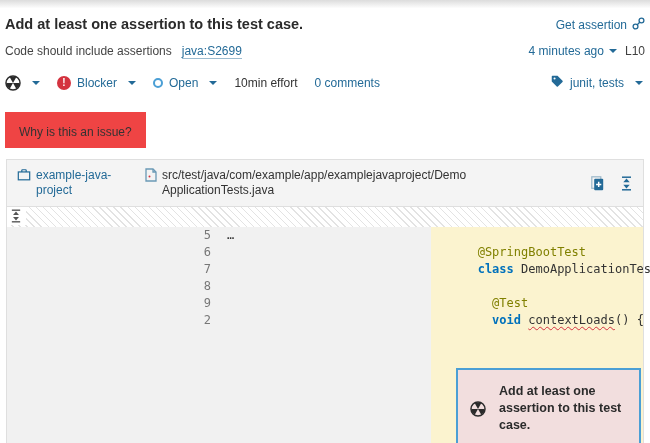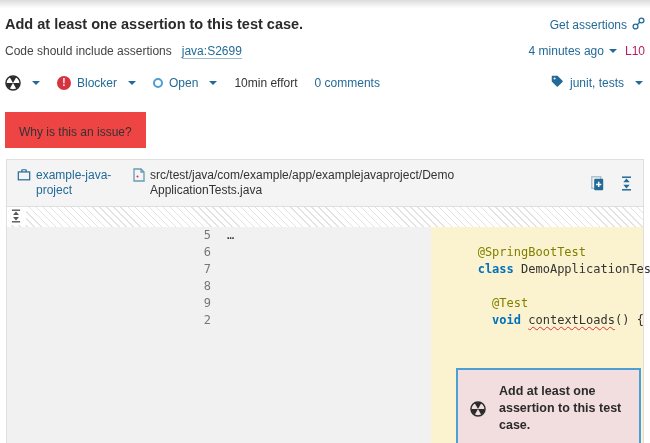--- a/index.html
+++ b/index.html
@@ -16,21 +16,21 @@
   
   .title-row { display:flex; justify-content:space-between; align-items:baseline; margin-top:8px; }
   .issue-title { font-size:14.5px; font-weight:bold; color:#2b2b2b; }
   a, .link { color:#236a97; text-decoration:none; cursor:pointer; }
   .permalink { display:inline-flex; align-items:center; gap:5px; font-size:12px; }
 
   .rule-row { display:flex; justify-content:space-between; align-items:baseline; margin-top:11px; color:#444; }
   .rule-left { display:flex; gap:10px; align-items:baseline; }
   .rule-key { border-bottom:1px solid rgba(35,106,151,.45); }
   .rule-right { display:flex; align-items:center; gap:8px; }
-  .line-ref { color:#be185d; }
+  .line-ref { color:#404040; }
 
   .caret { display:inline-block; width:0; height:0;
     border-left:4px solid transparent; border-right:4px solid transparent;
     border-top:4px solid currentColor; margin-left:5px; vertical-align:2px; }
 
   
   .toolbar { display:flex; align-items:center; margin-top:15px; }
   .tb-item { display:inline-flex; align-items:center; gap:6px; margin-right:17px; color:#236a97; cursor:pointer; }
   .tb-static { color:#333; cursor:default; }
   .sev-icon { width:14px; height:14px; border-radius:50%; background:#d4333f; color:#fff;
@@ -38,21 +38,21 @@
   .status-icon { width:10px; height:10px; border-radius:50%; border:2px solid #4b9fd5; display:inline-block; }
   .tags { margin-left:auto; margin-right:2px; }
 
   
   .tabs { display:flex; margin-top:21px; }
   .tab { padding:10px 14px 9px 14px; background:#ef4444; color:#333; cursor:pointer; border-top:3px solid transparent; }
   .tab.active { background:#fff; border-top:3px solid #4b9fd5; padding-top:7px; }
 
   
   .panel { margin:11px 1px 0 1px; border:1px solid #dfdfdf; background:#fff; }
-  .file-header { display:flex; align-items:flex-start; gap:9px; padding:8px 10px; background:#f4f4f4; border-bottom:1px solid #dfdfdf; }
+  .file-header { display:flex; align-items:flex-start; gap:21px; padding:8px 10px; background:#f4f4f4; border-bottom:1px solid #dfdfdf; }
   .proj { display:flex; gap:5px; }
   .proj-name { width:88px; line-height:15px; }
   .fpath { display:flex; gap:5px; color:#333; }
   .fpath-text { width:312px; line-height:15px; word-break:break-all; }
   .fh-right { display:flex; align-items:center; gap:16px; margin-left:auto; align-self:center; }
   .see-all { border-bottom:1px solid rgba(35,106,151,.45); white-space:nowrap; }
   .icon-btn { display:inline-flex; cursor:pointer; }
 
   
   table.code-table { width:100%; border-collapse:collapse; table-layout:fixed;
@@ -79,21 +79,21 @@
 </head>
 <body>
 
 <div class="top-shadow"></div>
 
 <div class="page">
 
   <div class="title-row">
     <div class="issue-title">Add at least one assertion to this test case.</div>
     <div class="permalink link">
-      <span>Get assertions</span>
+      <span>Get assertion</span>
       <span>
         <svg width="13" height="13" viewBox="0 0 14 14">
           <circle cx="3.8" cy="10.2" r="2.6" fill="none" stroke="#236a97" stroke-width="1.4"></circle>
           <circle cx="10.2" cy="3.8" r="2.6" fill="none" stroke="#236a97" stroke-width="1.4"></circle>
           <path d="M5.4 8.6 L8.6 5.4" stroke="#236a97" stroke-width="1.4"></path>
         </svg>
       </span>
     </div>
   </div>
 

